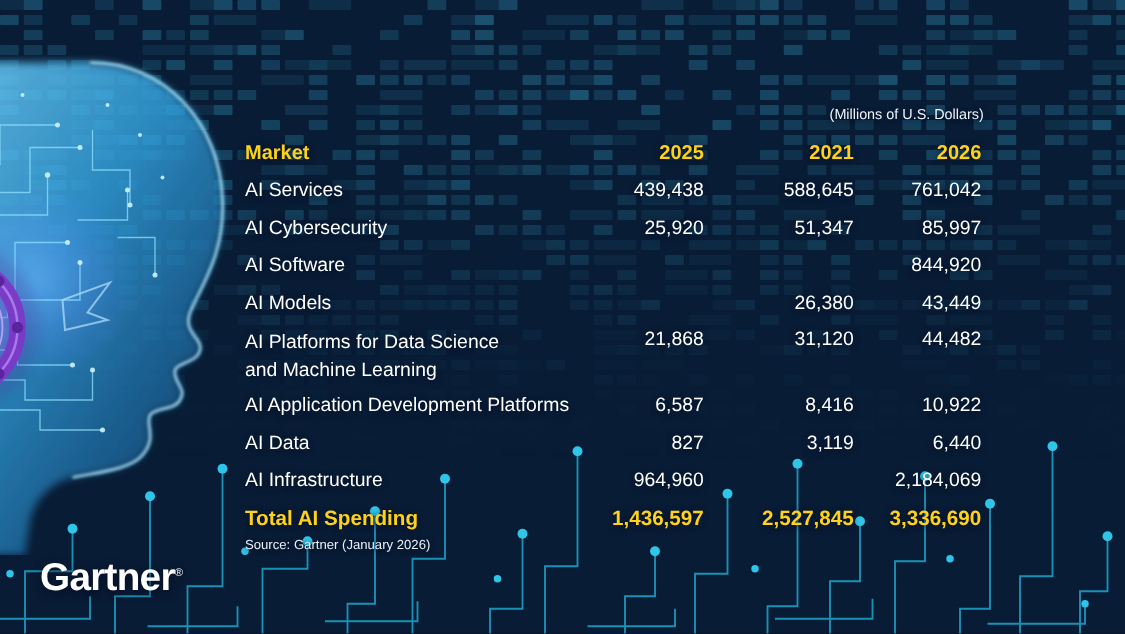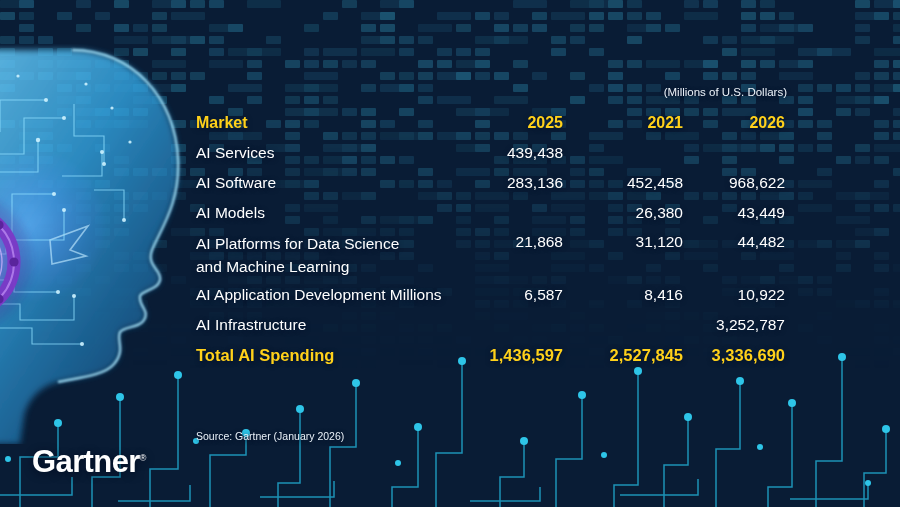--- a/index.html
+++ b/index.html
@@ -1100,55 +1100,68 @@
     <div class="row head">
       <span class="label">Market</span>
       <span class="v c0">2025</span>
       <span class="v c1">2021</span>
       <span class="v c2">2026</span>
     </div>
 
     <div class="row">
       <span class="label">AI Services</span>
       <span class="v c0">439,438</span>
+      <span class="v c1">588,645</span>
+      <span class="v c2">761,042</span>
     </div>
 
+    <div class="row">
+      <span class="label">AI Cybersecurity</span>
+      <span class="v c0">25,920</span>
+      <span class="v c1">51,347</span>
+      <span class="v c2">85,997</span>
+    </div>
 
     <div class="row">
       <span class="label">AI Software</span>
-      <span class="v c0">283,136</span>
-      <span class="v c1">452,458</span>
-      <span class="v c2">968,622</span>
+      <span class="v c2">844,920</span>
     </div>
 
     <div class="row">
       <span class="label">AI Models</span>
       <span class="v c1">26,380</span>
       <span class="v c2">43,449</span>
     </div>
 
     <div class="row tall">
       <span class="label">AI Platforms for Data Science
 and Machine Learning</span>
       <span class="v c0">21,868</span>
       <span class="v c1">31,120</span>
       <span class="v c2">44,482</span>
     </div>
 
     <div class="row">
-      <span class="label">AI Application Development Millions</span>
+      <span class="label">AI Application Development Platforms</span>
       <span class="v c0">6,587</span>
       <span class="v c1">8,416</span>
       <span class="v c2">10,922</span>
     </div>
 
+    <div class="row">
+      <span class="label">AI Data</span>
+      <span class="v c0">827</span>
+      <span class="v c1">3,119</span>
+      <span class="v c2">6,440</span>
+    </div>
 
     <div class="row">
       <span class="label">AI Infrastructure</span>
-      <span class="v c2">3,252,787</span>
+      <span class="v c0">964,960</span>
+      <span class="v c2">2,184,069</span>
     </div>
 
     <div class="row total">
       <span class="label">Total AI Spending</span>
       <span class="v c0">1,436,597</span>
       <span class="v c1">2,527,845</span>
       <span class="v c2">3,336,690</span>
     </div>
   </div>
 

